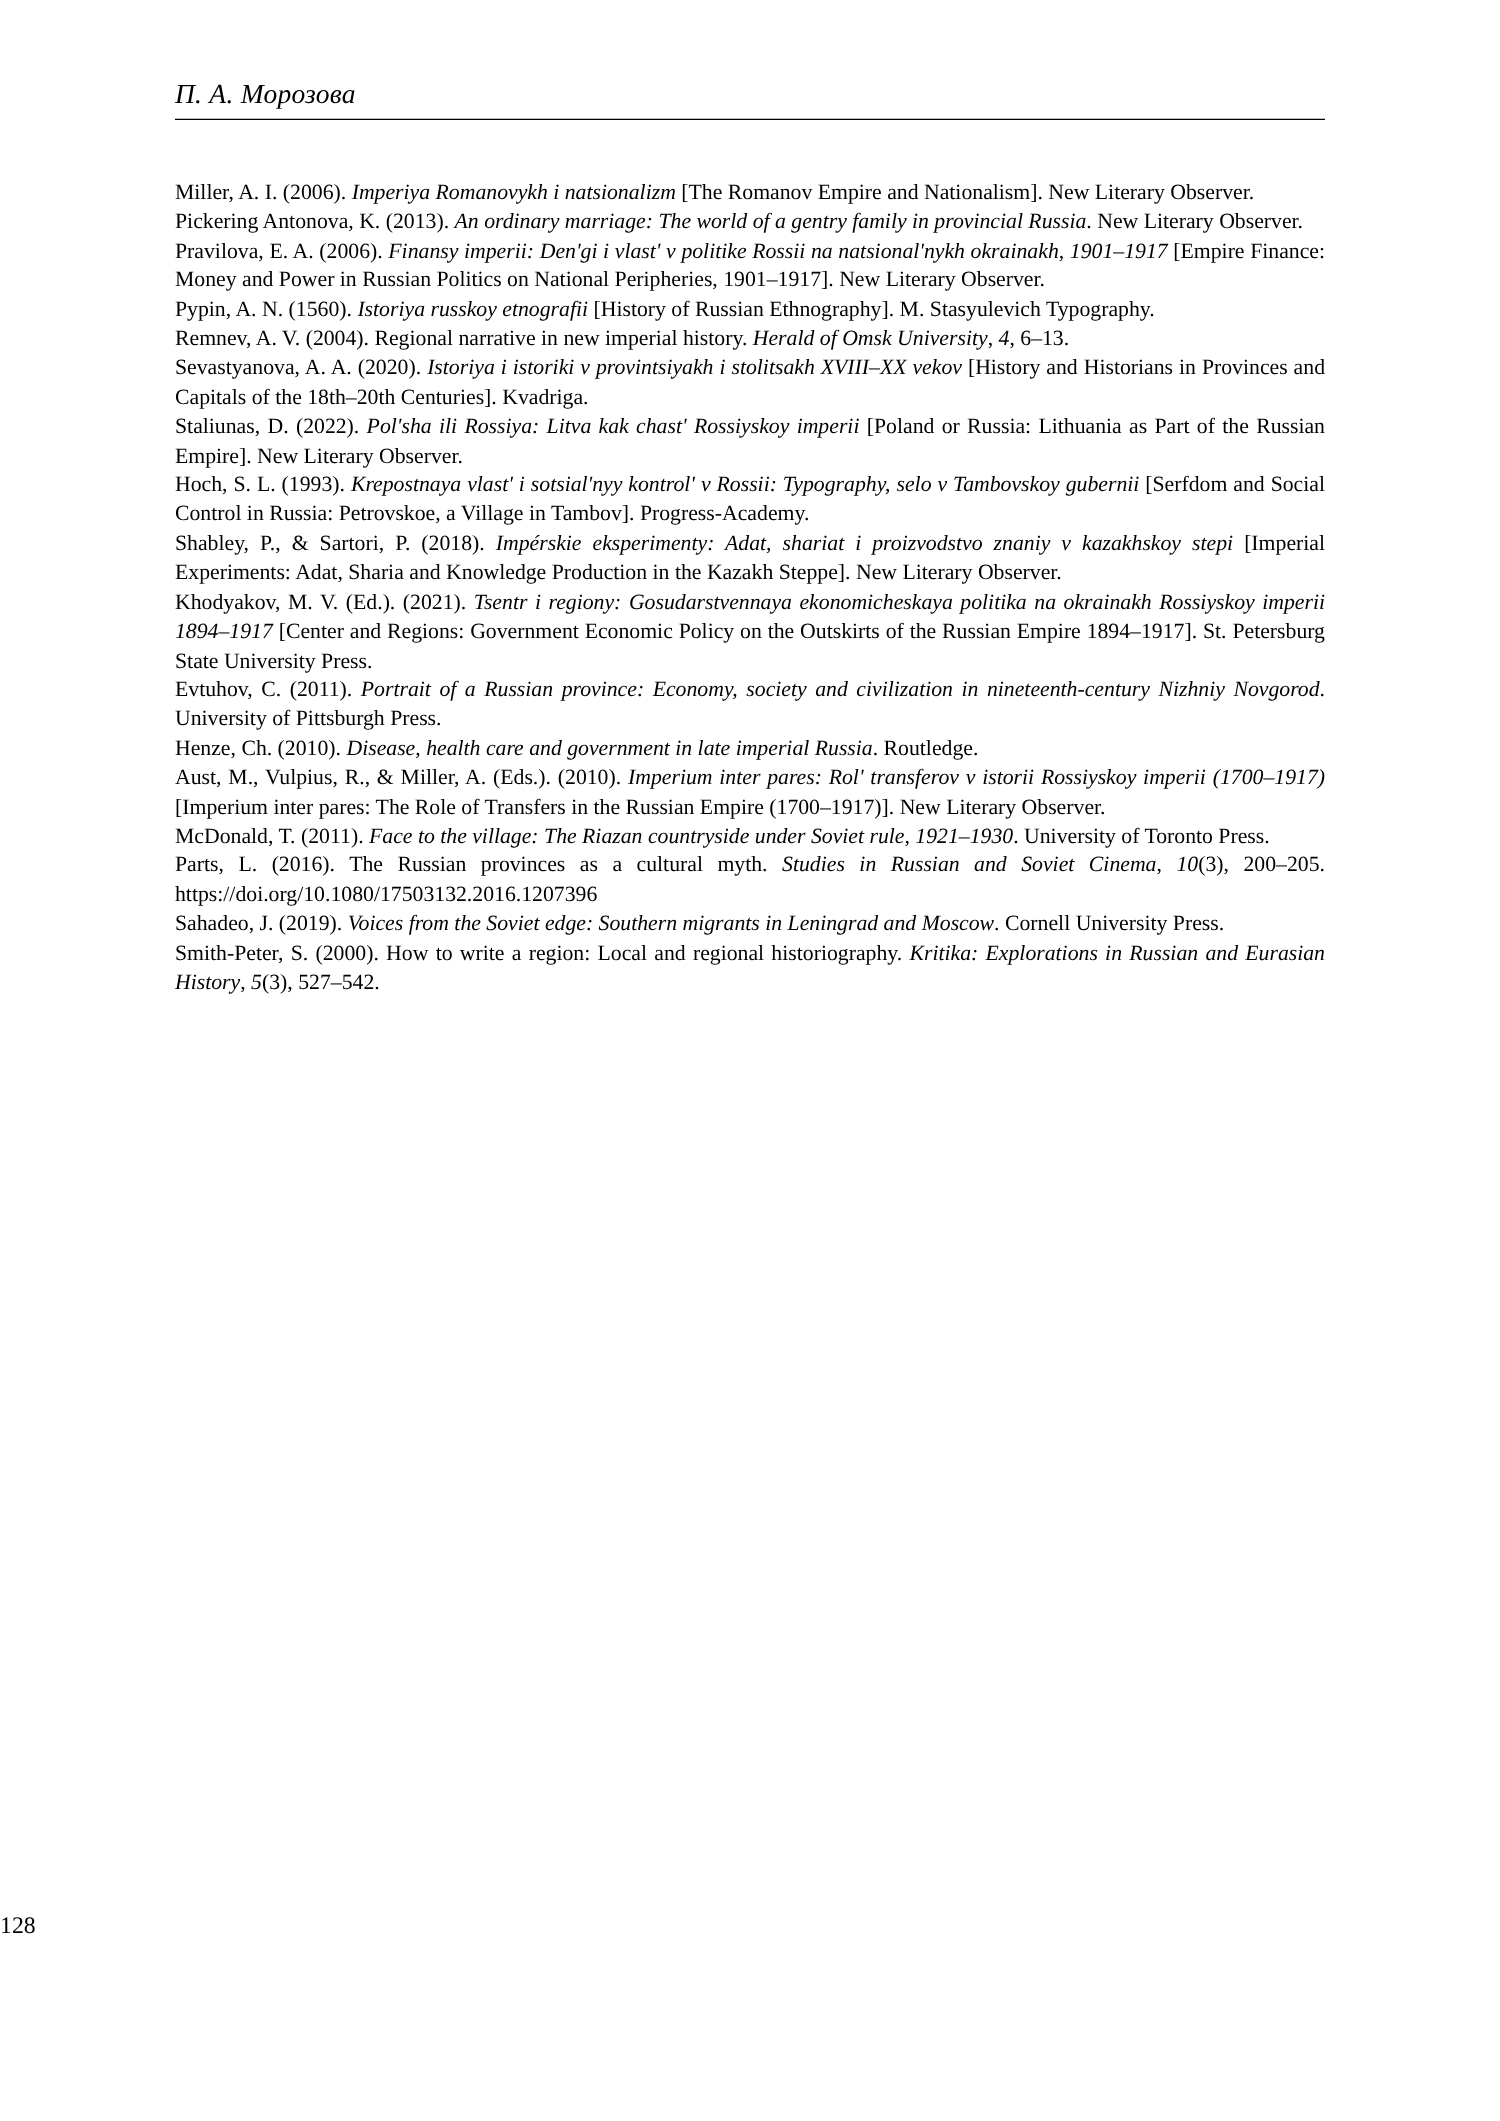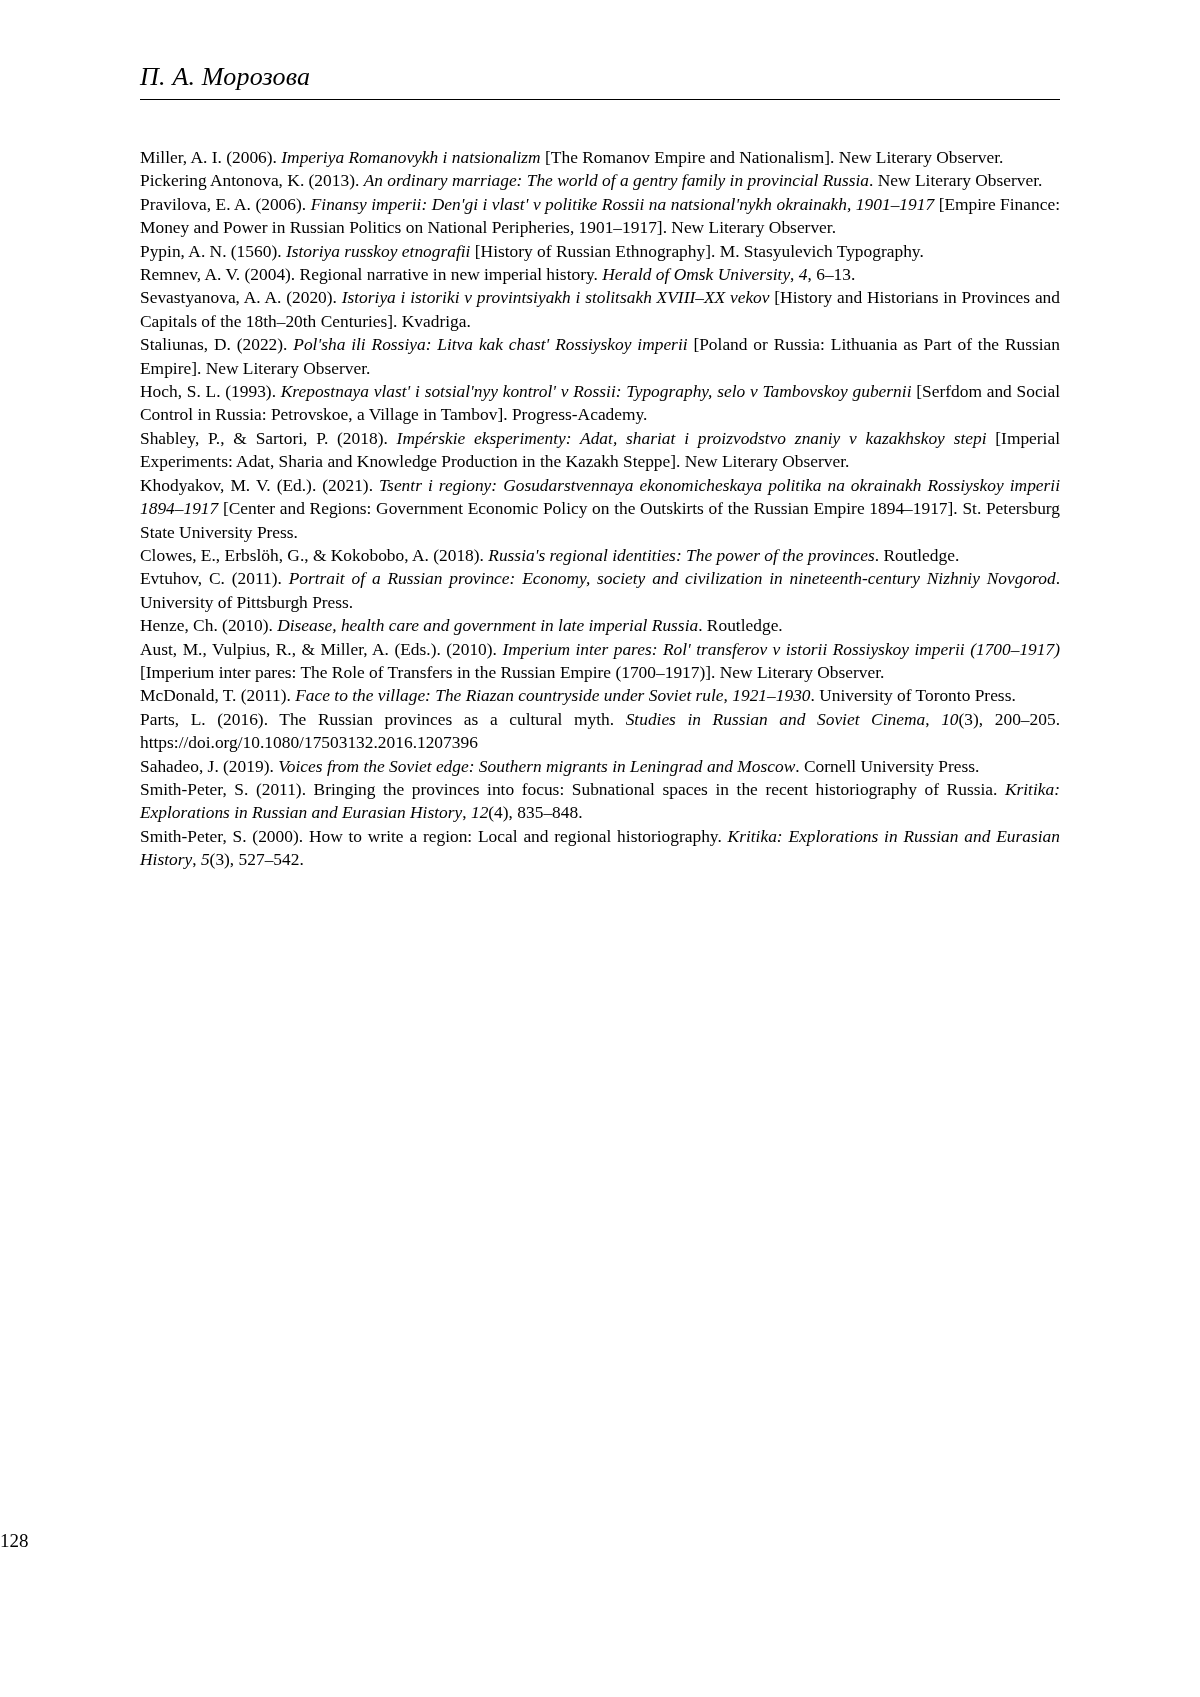--- a/index.html
+++ b/index.html
@@ -16,21 +16,21 @@
   }
   .page {
     position: absolute;
     left: 0; top: 0;
     width: 1200px;
     height: 1697px;
     box-sizing: border-box;
     padding: 62px 140px 0 140px;
   }
   .running-head {
-    font-size: 26px;
+    font-size: 22px;
     font-style: italic;
     font-weight: 400;
     letter-spacing: 0.2px;
     padding-bottom: 7px;
   }
   .head-rule {
     border: none;
     border-top: 1.4px solid #000;
     margin: 0 0 46px 0;
     width: 100%;
@@ -69,25 +69,23 @@
       <p class="ref"><span>Miller, A. I. (2006). </span><i>Imperiya Romanovykh i natsionalizm</i><span> [The Romanov Empire and Nationalism]. New Literary Observer.</span></p>
       <p class="ref"><span>Pickering Antonova, K. (2013). </span><i>An ordinary marriage: The world of a gentry family in provincial Russia</i><span>. New Literary Observer.</span></p>
       <p class="ref"><span>Pravilova, E. A. (2006). </span><i>Finansy imperii: Den'gi i vlast' v politike Rossii na natsional'nykh okrainakh, 1901–1917</i><span> [Empire Finance: Money and Power in Russian Politics on National Peripheries, 1901–1917]. New Literary Observer.</span></p>
       <p class="ref"><span>Pypin, A. N. (1560). </span><i>Istoriya russkoy etnografii</i><span> [History of Russian Ethnography]. M. Stasyulevich Typography.</span></p>
       <p class="ref"><span>Remnev, A. V. (2004). Regional narrative in new imperial history. </span><i>Herald of Omsk University</i><span>, </span><i>4</i><span>, 6–13.</span></p>
       <p class="ref"><span>Sevastyanova, A. A. (2020). </span><i>Istoriya i istoriki v provintsiyakh i stolitsakh XVIII–XX vekov</i><span> [History and Historians in Provinces and Capitals of the 18th–20th Centuries]. Kvadriga.</span></p>
       <p class="ref"><span>Staliunas, D. (2022). </span><i>Pol'sha ili Rossiya: Litva kak chast' Rossiyskoy imperii</i><span> [Poland or Russia: Lithuania as Part of the Russian Empire]. New Literary Observer.</span></p>
       <p class="ref"><span>Hoch, S. L. (1993). </span><i>Krepostnaya vlast' i sotsial'nyy kontrol' v Rossii: Typography, selo v Tambovskoy gubernii</i><span> [Serfdom and Social Control in Russia: Petrovskoe, a Village in Tambov]. Progress-Academy.</span></p>
       <p class="ref"><span>Shabley, P., &amp; Sartori, P. (2018). </span><i>Impérskie eksperimenty: Adat, shariat i proizvodstvo znaniy v kazakhskoy stepi</i><span> [Imperial Experiments: Adat, Sharia and Knowledge Production in the Kazakh Steppe]. New Literary Observer.</span></p>
       <p class="ref"><span>Khodyakov, M. V. (Ed.). (2021). </span><i>Tsentr i regiony: Gosudarstvennaya ekonomicheskaya politika na okrainakh Rossiyskoy imperii 1894–1917</i><span> [Center and Regions: Government Economic Policy on the Outskirts of the Russian Empire 1894–1917]. St. Petersburg State University Press.</span></p>
-      <p class="ref"><span>Clowes, E., Erbslöh, G., &amp; Kokobobo, A. (2018). </span><i>Russia's regional identities: The power of the provinces</i><span>. Routledge.</span></p>
       <p class="ref"><span>Evtuhov, C. (2011). </span><i>Portrait of a Russian province: Economy, society and civilization in nineteenth-century Nizhniy Novgorod</i><span>. University of Pittsburgh Press.</span></p>
       <p class="ref"><span>Henze, Ch. (2010). </span><i>Disease, health care and government in late imperial Russia</i><span>. Routledge.</span></p>
       <p class="ref"><span>Aust, M., Vulpius, R., &amp; Miller, A. (Eds.). (2010). </span><i>Imperium inter pares: Rol' transferov v istorii Rossiyskoy imperii (1700–1917)</i><span> [Imperium inter pares: The Role of Transfers in the Russian Empire (1700–1917)]. New Literary Observer.</span></p>
       <p class="ref"><span>McDonald, T. (2011). </span><i>Face to the village: The Riazan countryside under Soviet rule, 1921–1930</i><span>. University of Toronto Press.</span></p>
       <p class="ref"><span>Parts, L. (2016). The Russian provinces as a cultural myth. </span><i>Studies in Russian and Soviet Cinema</i><span>, </span><i>10</i><span>(3), 200–205. https://doi.org/10.1080/17503132.2016.1207396</span></p>
       <p class="ref"><span>Sahadeo, J. (2019). </span><i>Voices from the Soviet edge: Southern migrants in Leningrad and Moscow</i><span>. Cornell University Press.</span></p>
-      <p class="ref"><span>Smith-Peter, S. (2011). Bringing the provinces into focus: Subnational spaces in the recent historiography of Russia. </span><i>Kritika: Explorations in Russian and Eurasian History</i><span>, </span><i>12</i><span>(4), 835–848.</span></p>
       <p class="ref"><span>Smith-Peter, S. (2000). How to write a region: Local and regional historiography. </span><i>Kritika: Explorations in Russian and Eurasian History</i><span>, </span><i>5</i><span>(3), 527–542.</span></p>
     </div>
 
   <div class="page-number">128</div>
 </div>
 
 </body></html>

